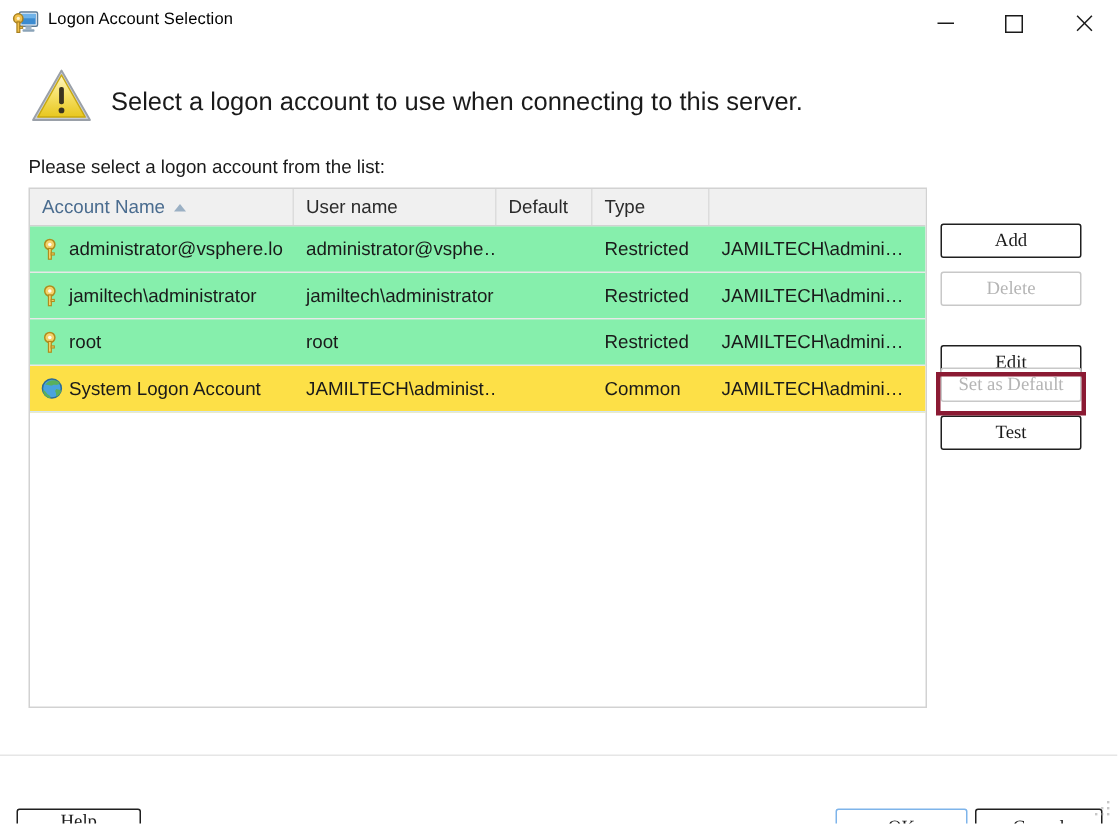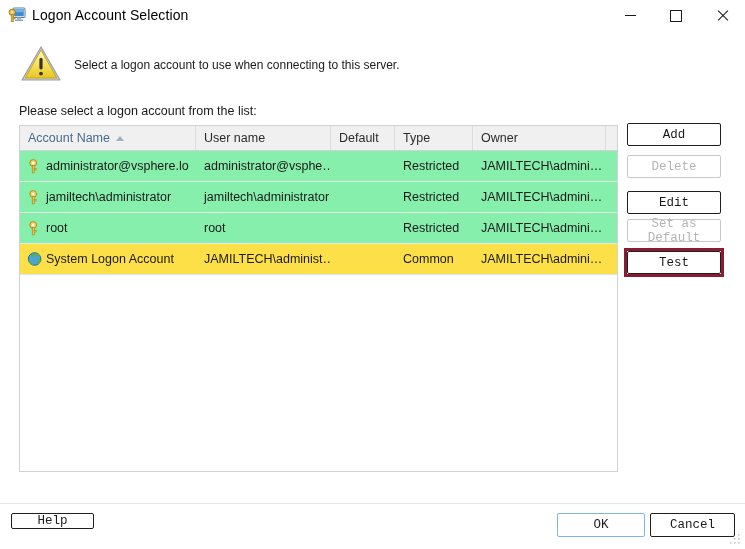--- a/index.html
+++ b/index.html
@@ -30,21 +30,21 @@
     align-items: center;
   }
   .title-icon {
     position: absolute;
     left: 8px; top: 6px;
     width: 18px; height: 18px;
   }
   .title-text {
     position: absolute;
     left: 32px; top: 7px;
-    font-size: 14px;
+    font-size: 11px;
     color: #000000;
     letter-spacing: .1px;
     white-space: nowrap;
   }
   .winbtns {
     position: absolute;
     right: 0; top: 0;
     height: 31px;
     display: flex;
   }
@@ -79,21 +79,21 @@
 
   
   .banner-icon {
     position: absolute;
     left: 20px; top: 44px;
     width: 42px; height: 40px;
   }
   .banner-text {
     position: absolute;
     left: 74px; top: 58px;
-    font-size: 12px;
+    font-size: 17px;
     color: #1a1a1a;
     white-space: nowrap;
   }
 
   
   .prompt {
     position: absolute;
     left: 19px; top: 104px;
     font-size: 12.5px;
     color: #1a1a1a;
@@ -178,45 +178,46 @@
   .c-type   { width: 78px; }
   .c-owner  { width: 133px; }
   .c-tail   { width: 11px; border-right: none; }
 
   
   .btn {
     box-sizing: border-box;
     background: #ffffff;
     border: 1px solid #1f1f1f;
     border-radius: 2px;
-    font-family: Liberation Mono, monospace;
+    font-family: Liberation Serif, serif;
     font-size: 12.5px;
     color: #1a1a1a;
     display: flex;
     align-items: center;
     justify-content: center;
     cursor: default;
     user-select: none;
+    margin-top: 26px;
   }
   .btn.disabled {
     border-color: #c8c8c8;
     color: #b5b5b5;
     background: #ffffff;
   }
   .btn.default { border: 1px solid #7eb4ea; }
 
   .side-btn {
     position: absolute;
     left: 627px;
     width: 94px;
     height: 23px;
   }
   #btn-add   { top: 123px; }
   #btn-del   { top: 155px; }
-  #btn-edit  { top: 191px; }
+  #btn-edit  { top: 204px; }
   #btn-setdef{ top: 219px; text-align: center; }
   #btn-test  { top: 251px; }
 
   .annotation-box {
     position: absolute;
     left: 624px; top: 248px;
     width: 100px; height: 29px;
     border: 3px solid #8b1a33;
     box-sizing: border-box;
     pointer-events: none;
@@ -312,23 +313,20 @@
     </div>
     <div class="lv-th c-user">
       <span>User name</span>
     </div>
     <div class="lv-th c-def">
       <span>Default</span>
     </div>
     <div class="lv-th c-type">
       <span>Type</span>
     </div>
-    <div class="lv-th c-owner">
-      <span>Owner</span>
-    </div>
     <div class="lv-th c-tail"></div>
   </div>
 
   <div class="lv-body">
 
     <div class="lv-row">
       <div class="lv-td c-name name">
         <span class="row-icon">
           <svg width="16" height="16" viewBox="0 0 16 16">
             <circle cx="6.2" cy="5" r="3.4" fill="#f6d36b" stroke="#b08c1c" stroke-width="1"></circle>

